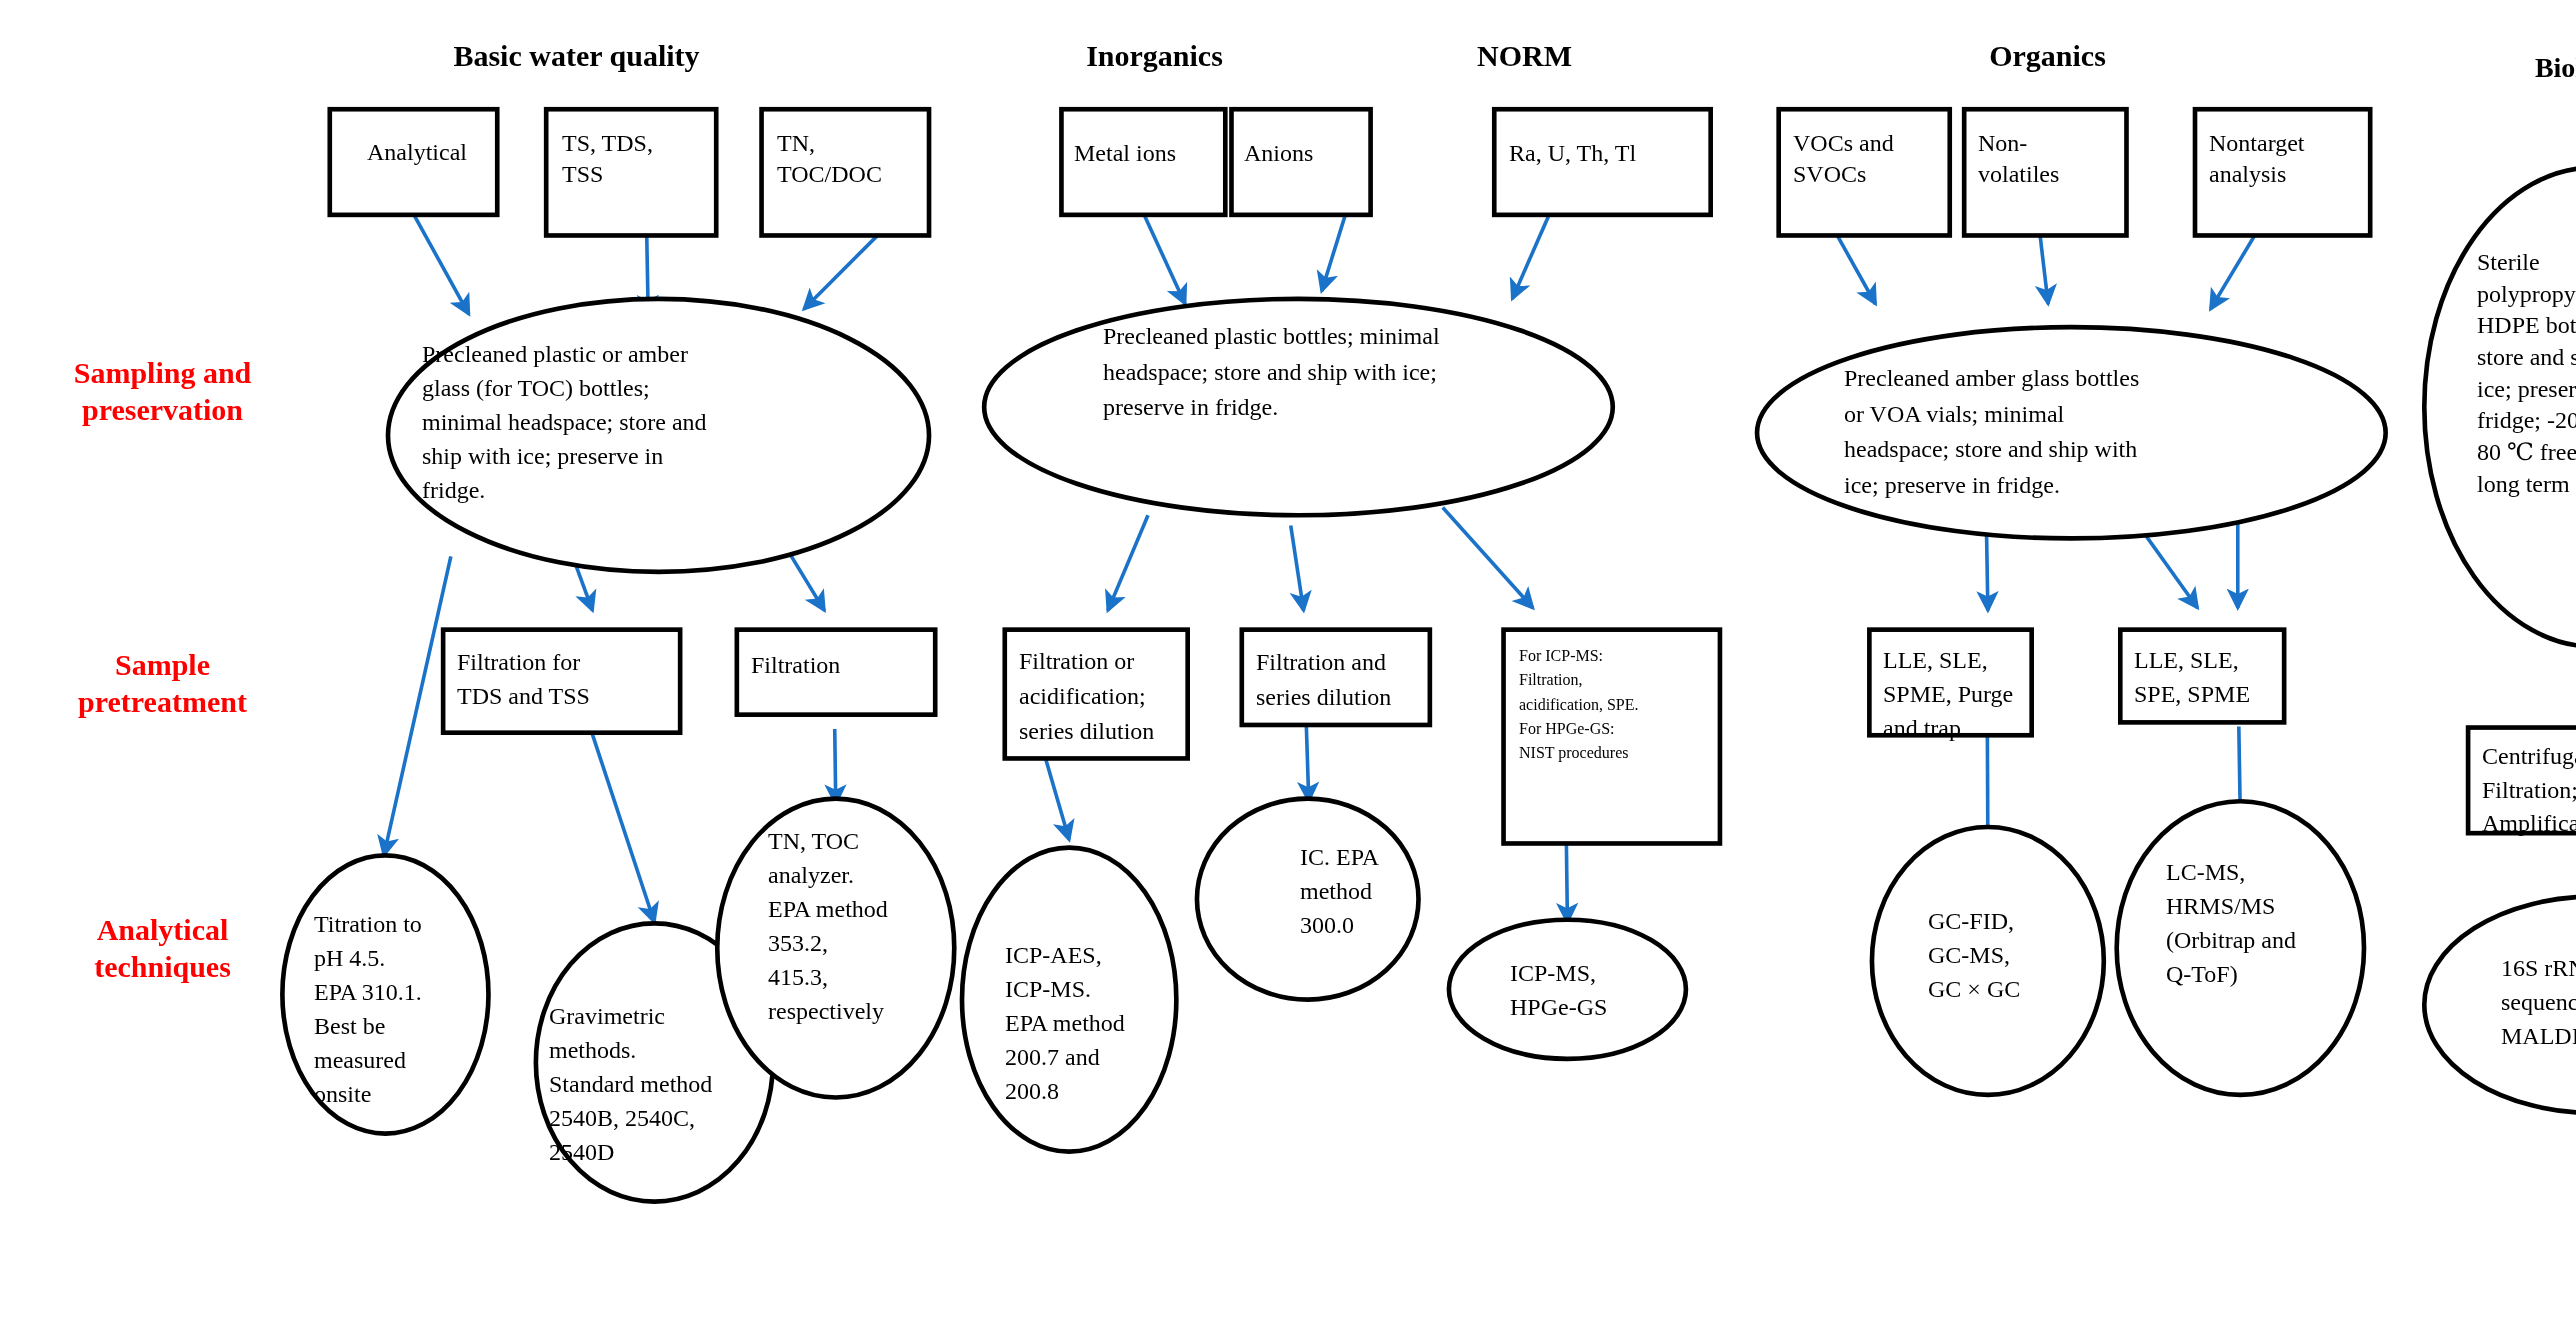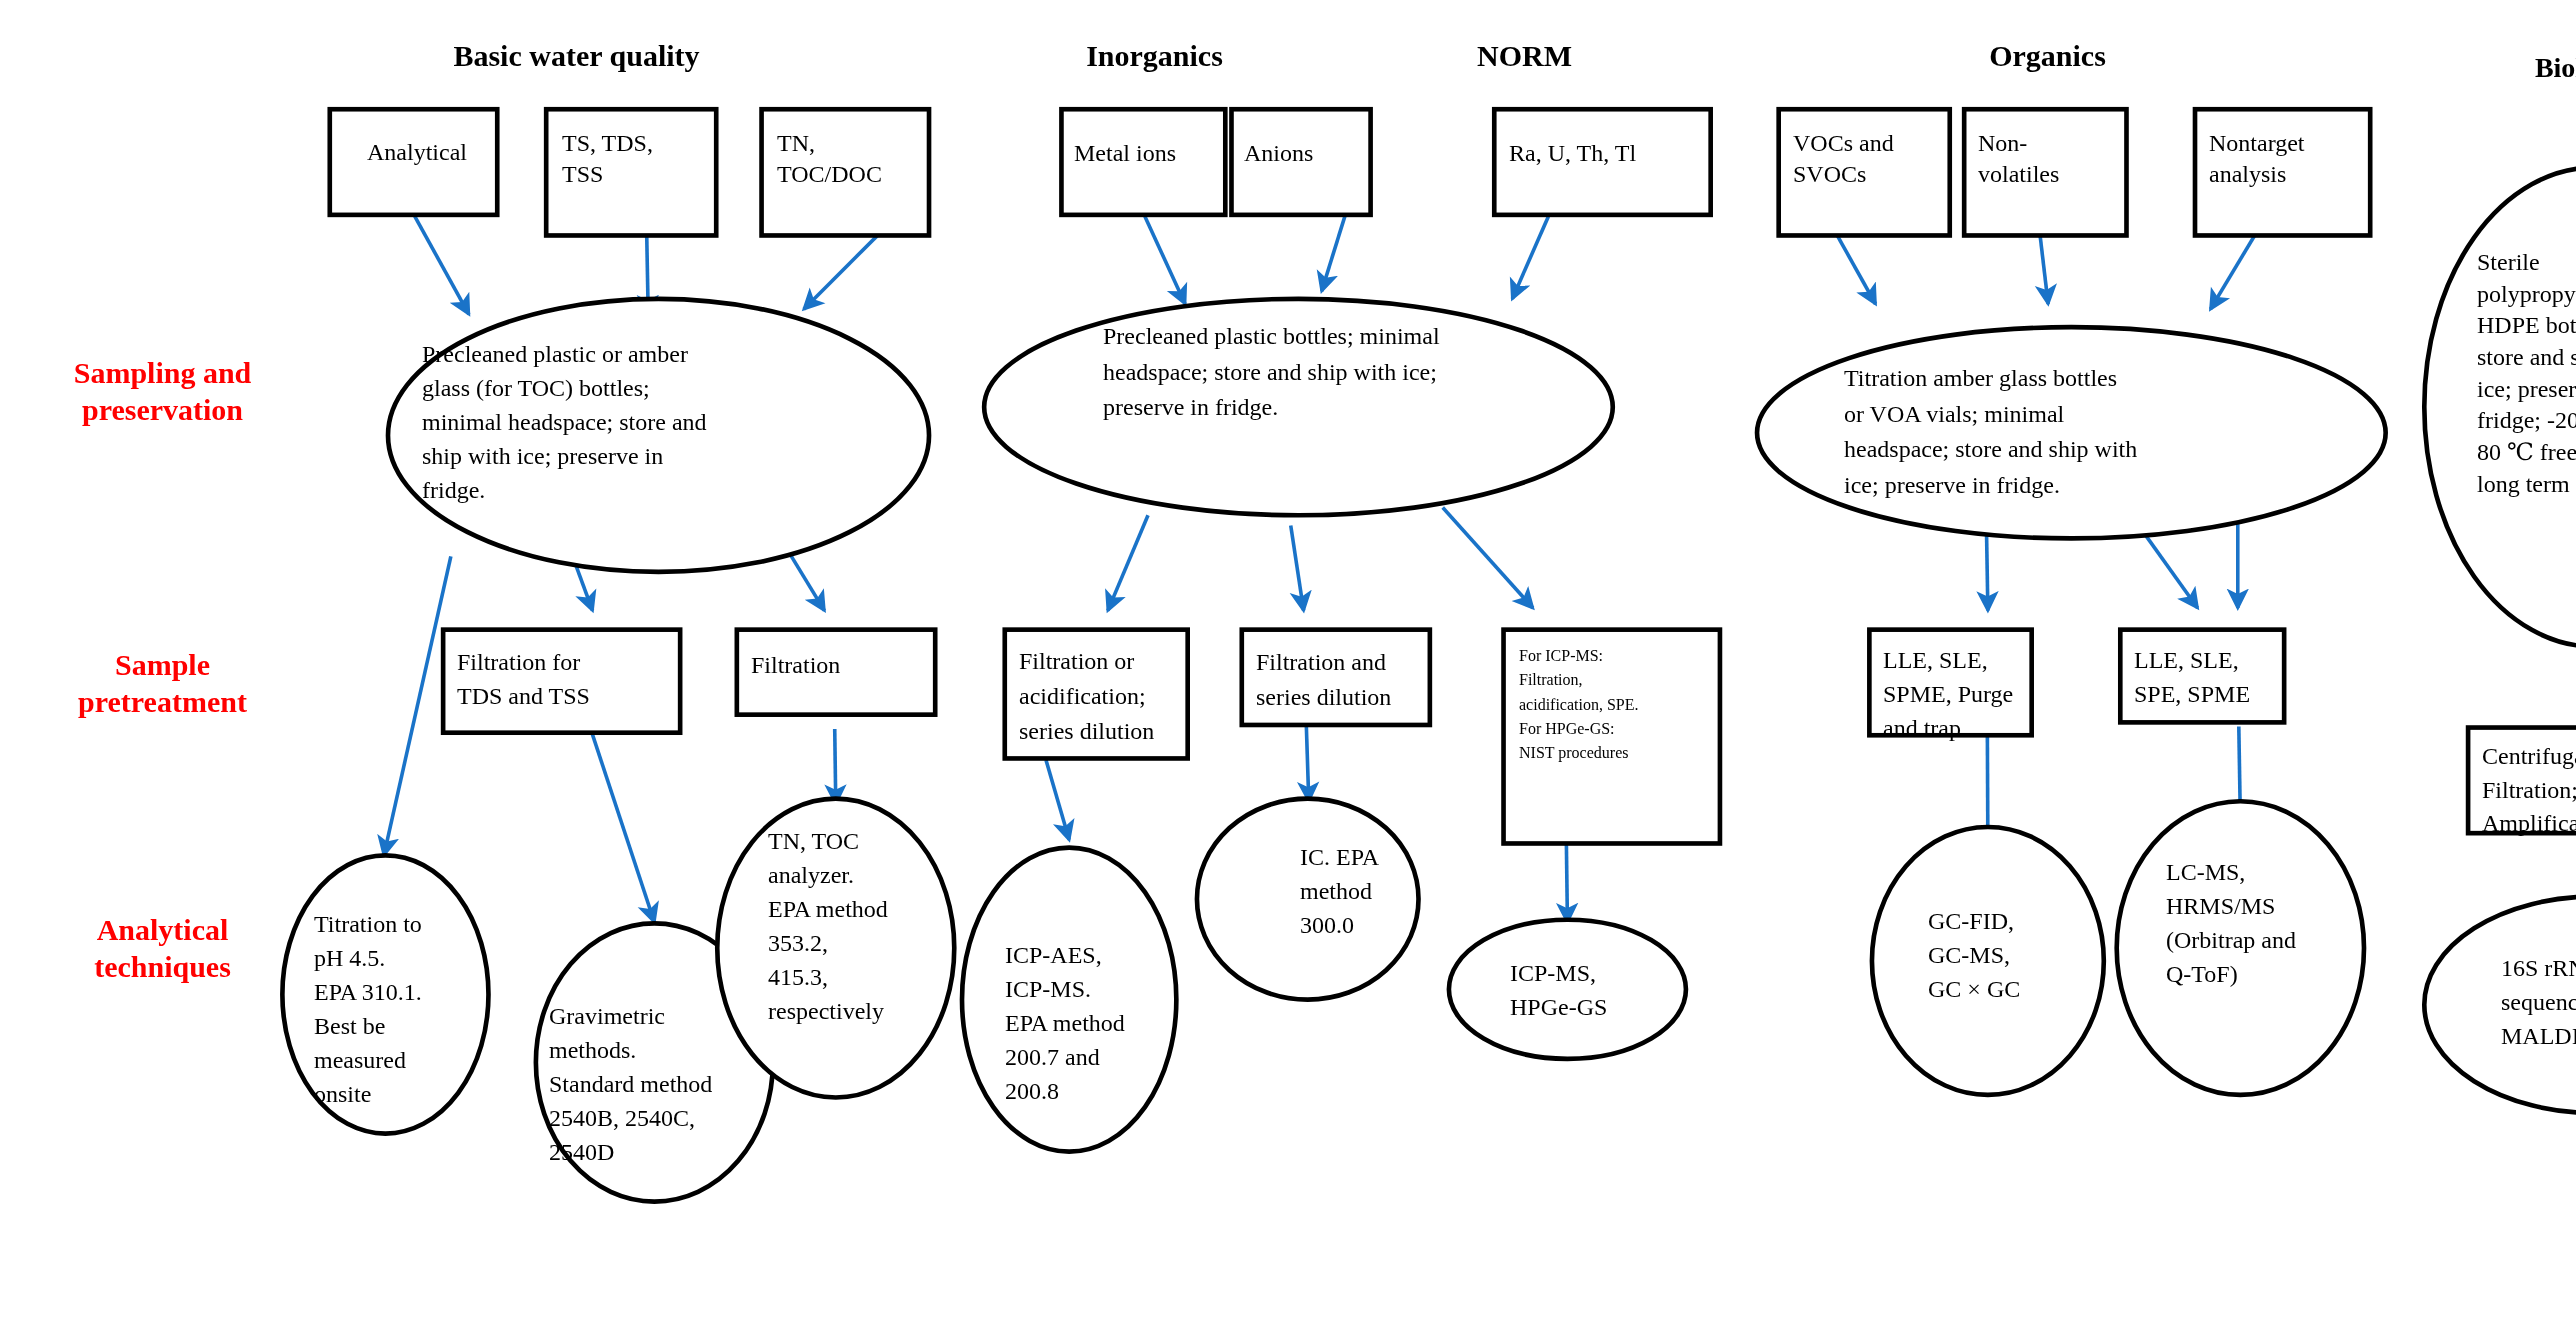--- a/index.html
+++ b/index.html
@@ -128,21 +128,21 @@
 analysis</div>
 
   <div class="nodetext" style="left:422px;top:337px;width:361px;font-size:24px;line-height:1.42;">Precleaned plastic or amber
 glass (for TOC) bottles;
 minimal headspace; store and
 ship with ice; preserve in
 fridge.</div>
   <div class="nodetext" style="left:1103px;top:319px;width:464px;font-size:24px;line-height:1.48;">Precleaned plastic bottles; minimal
 headspace; store and ship with ice;
 preserve in fridge.</div>
-  <div class="nodetext" style="left:1844px;top:361px;width:443px;font-size:24px;line-height:1.48;">Titration amber glass bottles
+  <div class="nodetext" style="left:1844px;top:361px;width:443px;font-size:24px;line-height:1.48;">Precleaned amber glass bottles
 or VOA vials; minimal
 headspace; store and ship with
 ice; preserve in fridge.</div>
   <div class="nodetext" style="left:2477px;top:247px;width:216px;font-size:24px;line-height:1.32;">Sterile
 polypropylene or
 HDPE bottles;
 store and ship with
 ice; preserve in
 fridge; -20 ℃ or -
 80 ℃ freezer for

